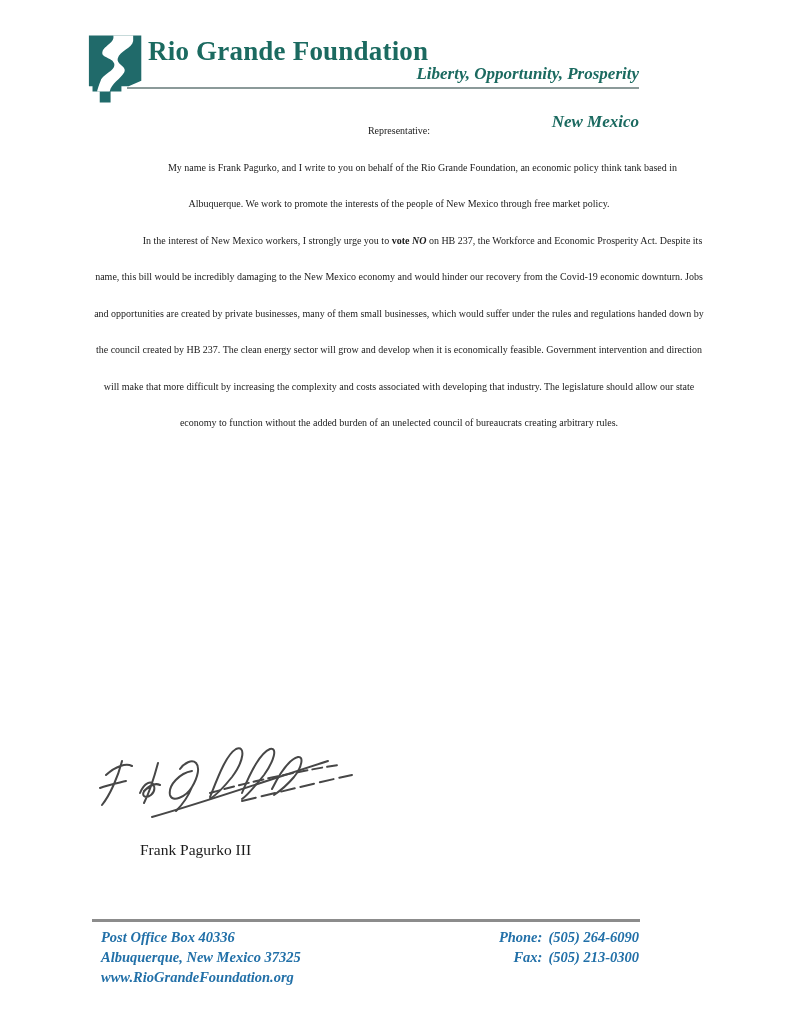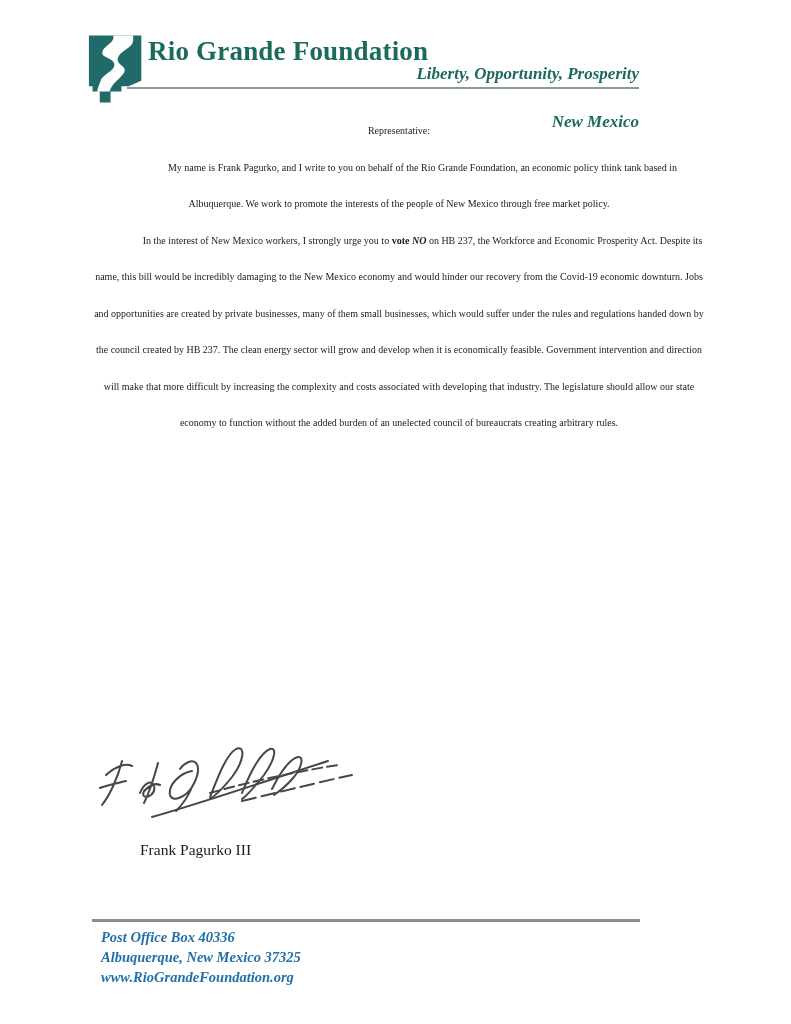--- a/index.html
+++ b/index.html
@@ -118,14 +118,18 @@
   </svg>
 
   <div class="typed-name">Frank Pagurko III</div>
 
   <div class="footer-rule"></div>
   <div class="footer-left">
     <div>Post Office Box 40336</div>
     <div>Albuquerque, New Mexico 37325</div>
     <div>www.RioGrandeFoundation.org</div>
   </div>
+  <div class="footer-right">
+    <div class="contact-row"><span class="label">Phone:</span><span>(505) 264-6090</span></div>
+    <div class="contact-row"><span class="label">Fax:</span><span>(505) 213-0300</span></div>
+  </div>
 
 </div>
 
 </body></html>

